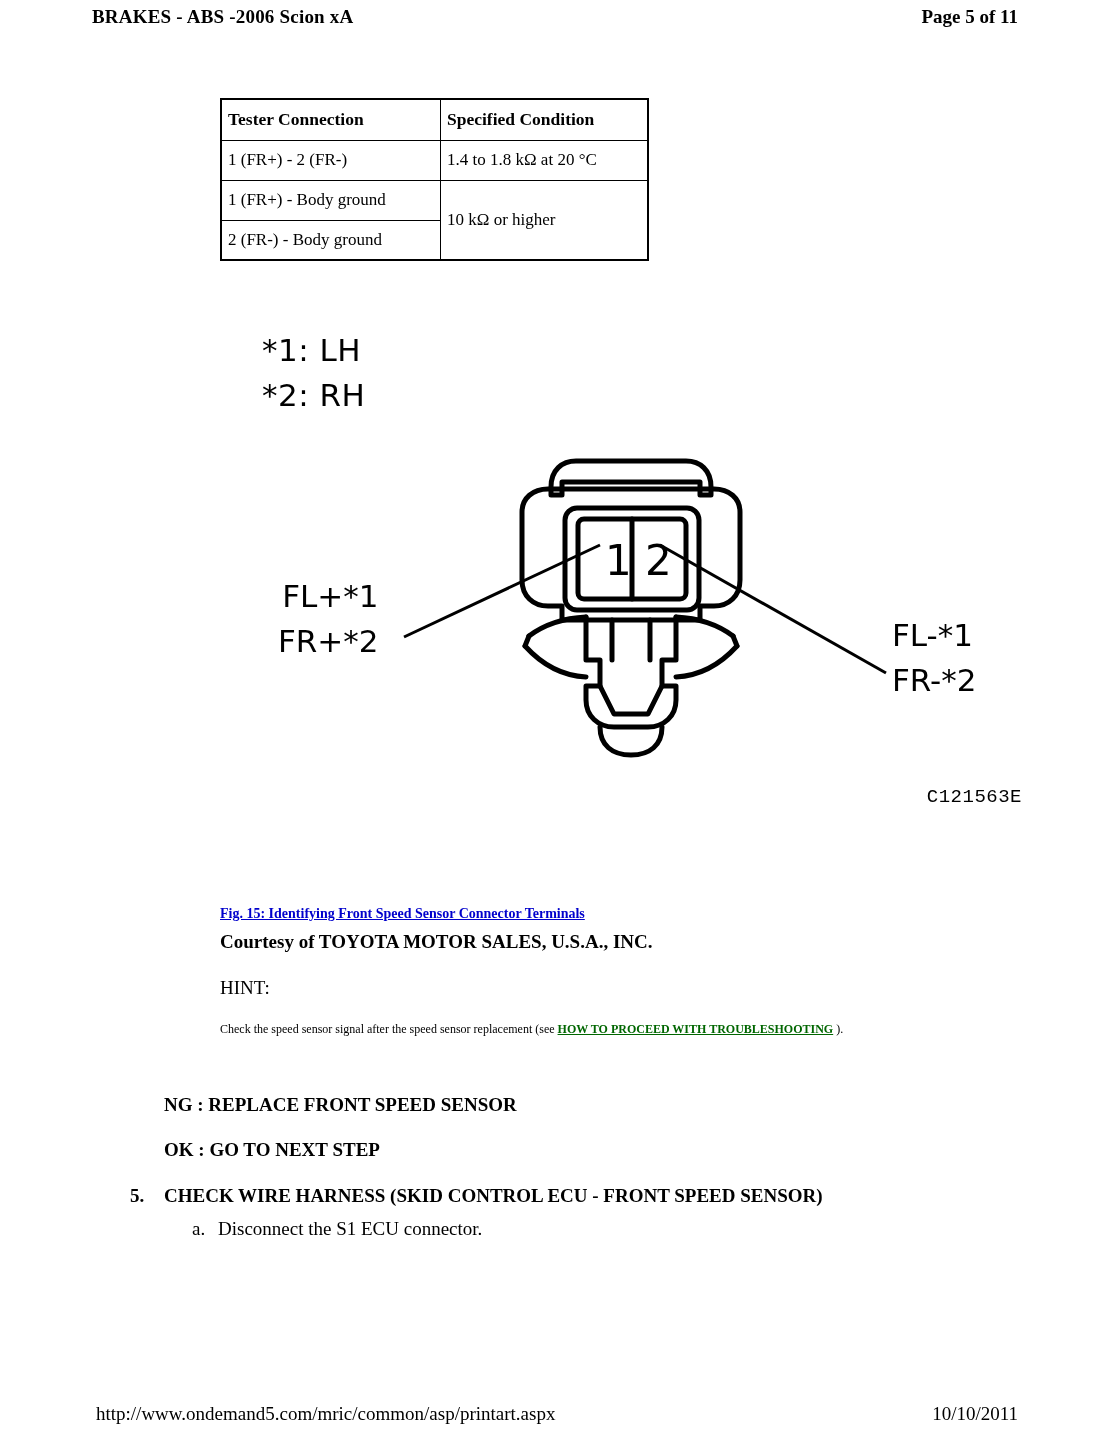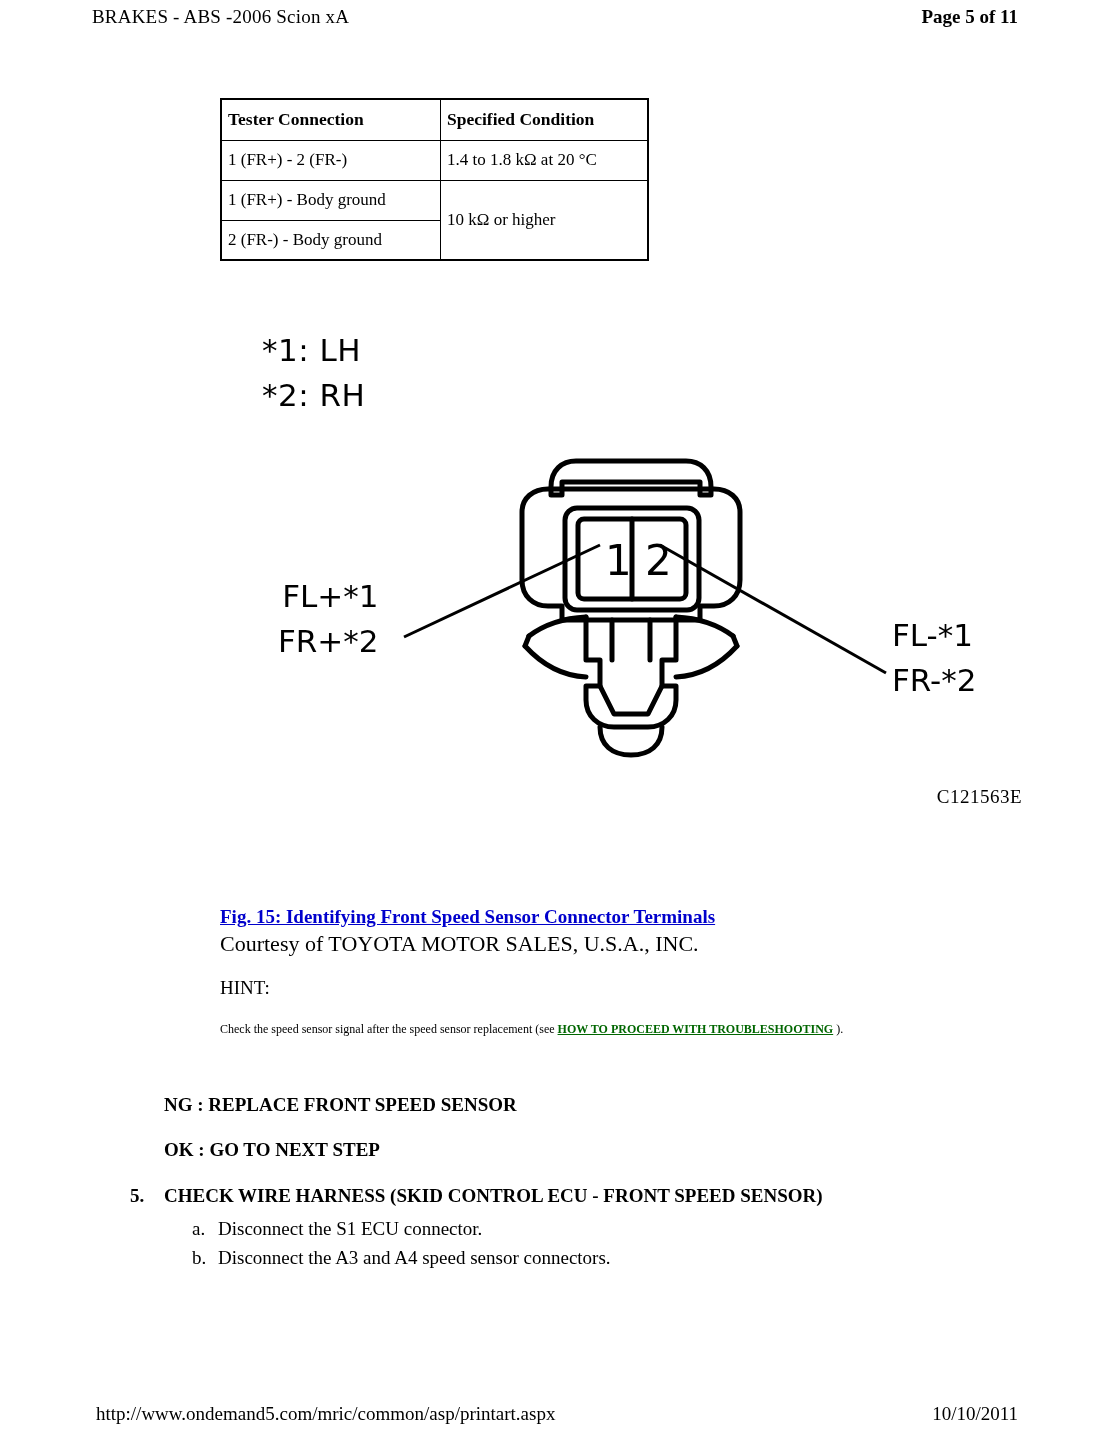--- a/index.html
+++ b/index.html
@@ -25,21 +25,21 @@
     top: 6px;
     left: 0;
     width: 1114px;
     height: 24px;
   }
   .header-left {
     position: absolute;
     left: 92px;
     top: 0;
     font-size: 19px;
-    font-weight: normal;
+    font-weight: bold;
     letter-spacing: 0.2px;
     white-space: nowrap;
   }
   .header-right {
     position: absolute;
     right: 96px;
     top: 0;
     font-size: 19px;
     font-weight: bold;
     white-space: nowrap;
@@ -88,51 +88,51 @@
     line-height: 1.45;
     white-space: nowrap;
   }
   .fig-label.left  { left: 278px; top: 574px; text-align: right; }
   .fig-label.right { left: 892px; top: 613px; text-align: left; }
 
   .fig-code {
     position: absolute;
     right: 92px;
     top: 786px;
-    font-family: Liberation Serif, serif;
+    font-family: Liberation Mono, monospace;
     font-size: 19px;
     letter-spacing: 0.5px;
   }
 
   .figure-svg {
     position: absolute;
     left: 0;
     top: 0;
     width: 1114px;
     height: 1441px;
     pointer-events: none;
   }
 
   
   .caption-link {
     position: absolute;
     left: 220px;
     top: 906px;
-    font-size: 19px;
+    font-size: 14px;
     font-weight: bold;
     color: #0000cc;
     text-decoration: underline;
     white-space: nowrap;
   }
   .courtesy {
     position: absolute;
     left: 220px;
     top: 931px;
-    font-size: 22px;
-    font-weight: normal;
+    font-size: 19px;
+    font-weight: bold;
     white-space: nowrap;
   }
   .hint {
     position: absolute;
     left: 220px;
     top: 977px;
     font-size: 19px;
   }
   .para {
     position: absolute;
@@ -323,21 +323,18 @@
   <div class="ng-line">NG : REPLACE FRONT SPEED SENSOR</div>
   <div class="ok-line">OK : GO TO NEXT STEP</div>
 
   <div class="step-num">5.</div>
   <div class="step-title">CHECK WIRE HARNESS (SKID CONTROL ECU - FRONT SPEED SENSOR)</div>
 
   <div class="sub-list">
     <div class="sub-item">
       <span class="marker">a.</span><span>Disconnect the S1 ECU connector.</span>
     </div>
-    <div class="sub-item">
-      <span class="marker">b.</span><span>Disconnect the A3 and A4 speed sensor connectors.</span>
-    </div>
   </div>
 
   <div class="footer-left">http://www.ondemand5.com/mric/common/asp/printart.aspx</div>
   <div class="footer-right">10/10/2011</div>
 
 </div>
 
 </body></html>

